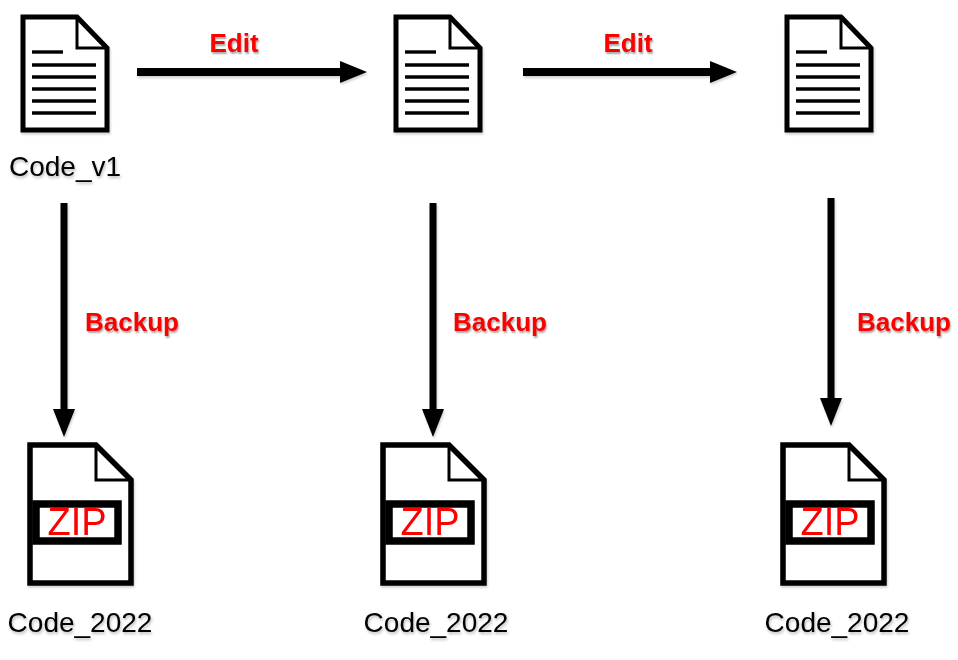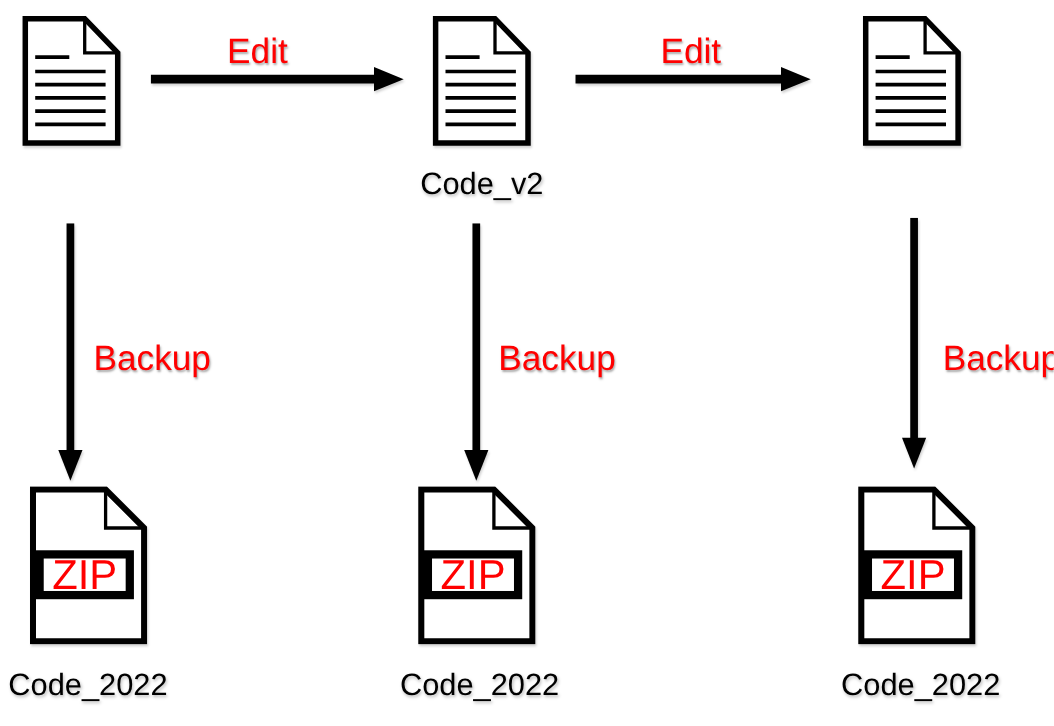--- a/index.html
+++ b/index.html
@@ -16,22 +16,22 @@
     position: absolute;
     transform: translateX(-50%);
     font-size: 28px;
     line-height: 1.1;
     color: #000000;
     white-space: nowrap;
     text-shadow: 1px 2px 3px rgba(0,0,0,0.28);
   }
   .action-label {
     position: absolute;
-    font-size: 32px;
-    font-weight: normal;
+    font-size: 26px;
+    font-weight: bold;
     line-height: 1.1;
     color: #FF0000;
     white-space: nowrap;
     text-shadow: 1px 2px 2px rgba(0,0,0,0.35);
   }
   .edit-label { transform: translateX(-50%); }
 </style>
 </head>
 <body>
 
@@ -40,20 +40,21 @@
   <svg class="icon-svg" style="left:20px; top:14px;" width="90" height="119" viewBox="0 0 90 119">
     <path d="M3,3 H57 L87,34 V116 H3 Z" fill="#ffffff" stroke="#000000" stroke-width="5" stroke-linejoin="miter"></path>
     <path d="M57,4 V34 H86" fill="none" stroke="#000000" stroke-width="3"></path>
     <line x1="12" y1="38" x2="43" y2="38" stroke="#000000" stroke-width="3.4"></line>
     <line x1="12" y1="51" x2="76" y2="51" stroke="#000000" stroke-width="3.4"></line>
     <line x1="12" y1="63" x2="76" y2="63" stroke="#000000" stroke-width="3.4"></line>
     <line x1="12" y1="75" x2="76" y2="75" stroke="#000000" stroke-width="3.4"></line>
     <line x1="12" y1="87" x2="76" y2="87" stroke="#000000" stroke-width="3.4"></line>
     <line x1="12" y1="99" x2="76" y2="99" stroke="#000000" stroke-width="3.4"></line>
   </svg>
+  <div class="doc-label" style="left:65px; top:152px;">Code_v1</div>
 
   <svg class="icon-svg" style="left:50px; top:203px;" width="28" height="236" viewBox="0 0 28 236">
     <line x1="14" y1="0" x2="14" y2="207" stroke="#000000" stroke-width="7"></line>
     <polygon points="3,206 25,206 14,234" fill="#000000"></polygon>
   </svg>
   <div class="action-label" style="left:85px; top:308px;">Backup</div>
 
   <svg class="icon-svg" style="left:27px; top:442px;" width="107" height="144" viewBox="0 0 107 144">
     <path d="M3,3 H69 L104,38 V141 H3 Z" fill="#ffffff" stroke="#000000" stroke-width="5.5" stroke-linejoin="miter"></path>
     <path d="M69,4 V38 H103" fill="none" stroke="#000000" stroke-width="3"></path>
@@ -71,21 +72,20 @@
   <svg class="icon-svg" style="left:393px; top:14px;" width="90" height="119" viewBox="0 0 90 119">
     <path d="M3,3 H57 L87,34 V116 H3 Z" fill="#ffffff" stroke="#000000" stroke-width="5" stroke-linejoin="miter"></path>
     <path d="M57,4 V34 H86" fill="none" stroke="#000000" stroke-width="3"></path>
     <line x1="12" y1="38" x2="43" y2="38" stroke="#000000" stroke-width="3.4"></line>
     <line x1="12" y1="51" x2="76" y2="51" stroke="#000000" stroke-width="3.4"></line>
     <line x1="12" y1="63" x2="76" y2="63" stroke="#000000" stroke-width="3.4"></line>
     <line x1="12" y1="75" x2="76" y2="75" stroke="#000000" stroke-width="3.4"></line>
     <line x1="12" y1="87" x2="76" y2="87" stroke="#000000" stroke-width="3.4"></line>
     <line x1="12" y1="99" x2="76" y2="99" stroke="#000000" stroke-width="3.4"></line>
   </svg>
-  <div class="doc-label" style="left:438px; top:152px;">Code_v2</div>
 
   <svg class="icon-svg" style="left:419px; top:203px;" width="28" height="236" viewBox="0 0 28 236">
     <line x1="14" y1="0" x2="14" y2="207" stroke="#000000" stroke-width="7"></line>
     <polygon points="3,206 25,206 14,234" fill="#000000"></polygon>
   </svg>
   <div class="action-label" style="left:453px; top:308px;">Backup</div>
 
   <svg class="icon-svg" style="left:380px; top:442px;" width="107" height="144" viewBox="0 0 107 144">
     <path d="M3,3 H69 L104,38 V141 H3 Z" fill="#ffffff" stroke="#000000" stroke-width="5.5" stroke-linejoin="miter"></path>
     <path d="M69,4 V38 H103" fill="none" stroke="#000000" stroke-width="3"></path>

